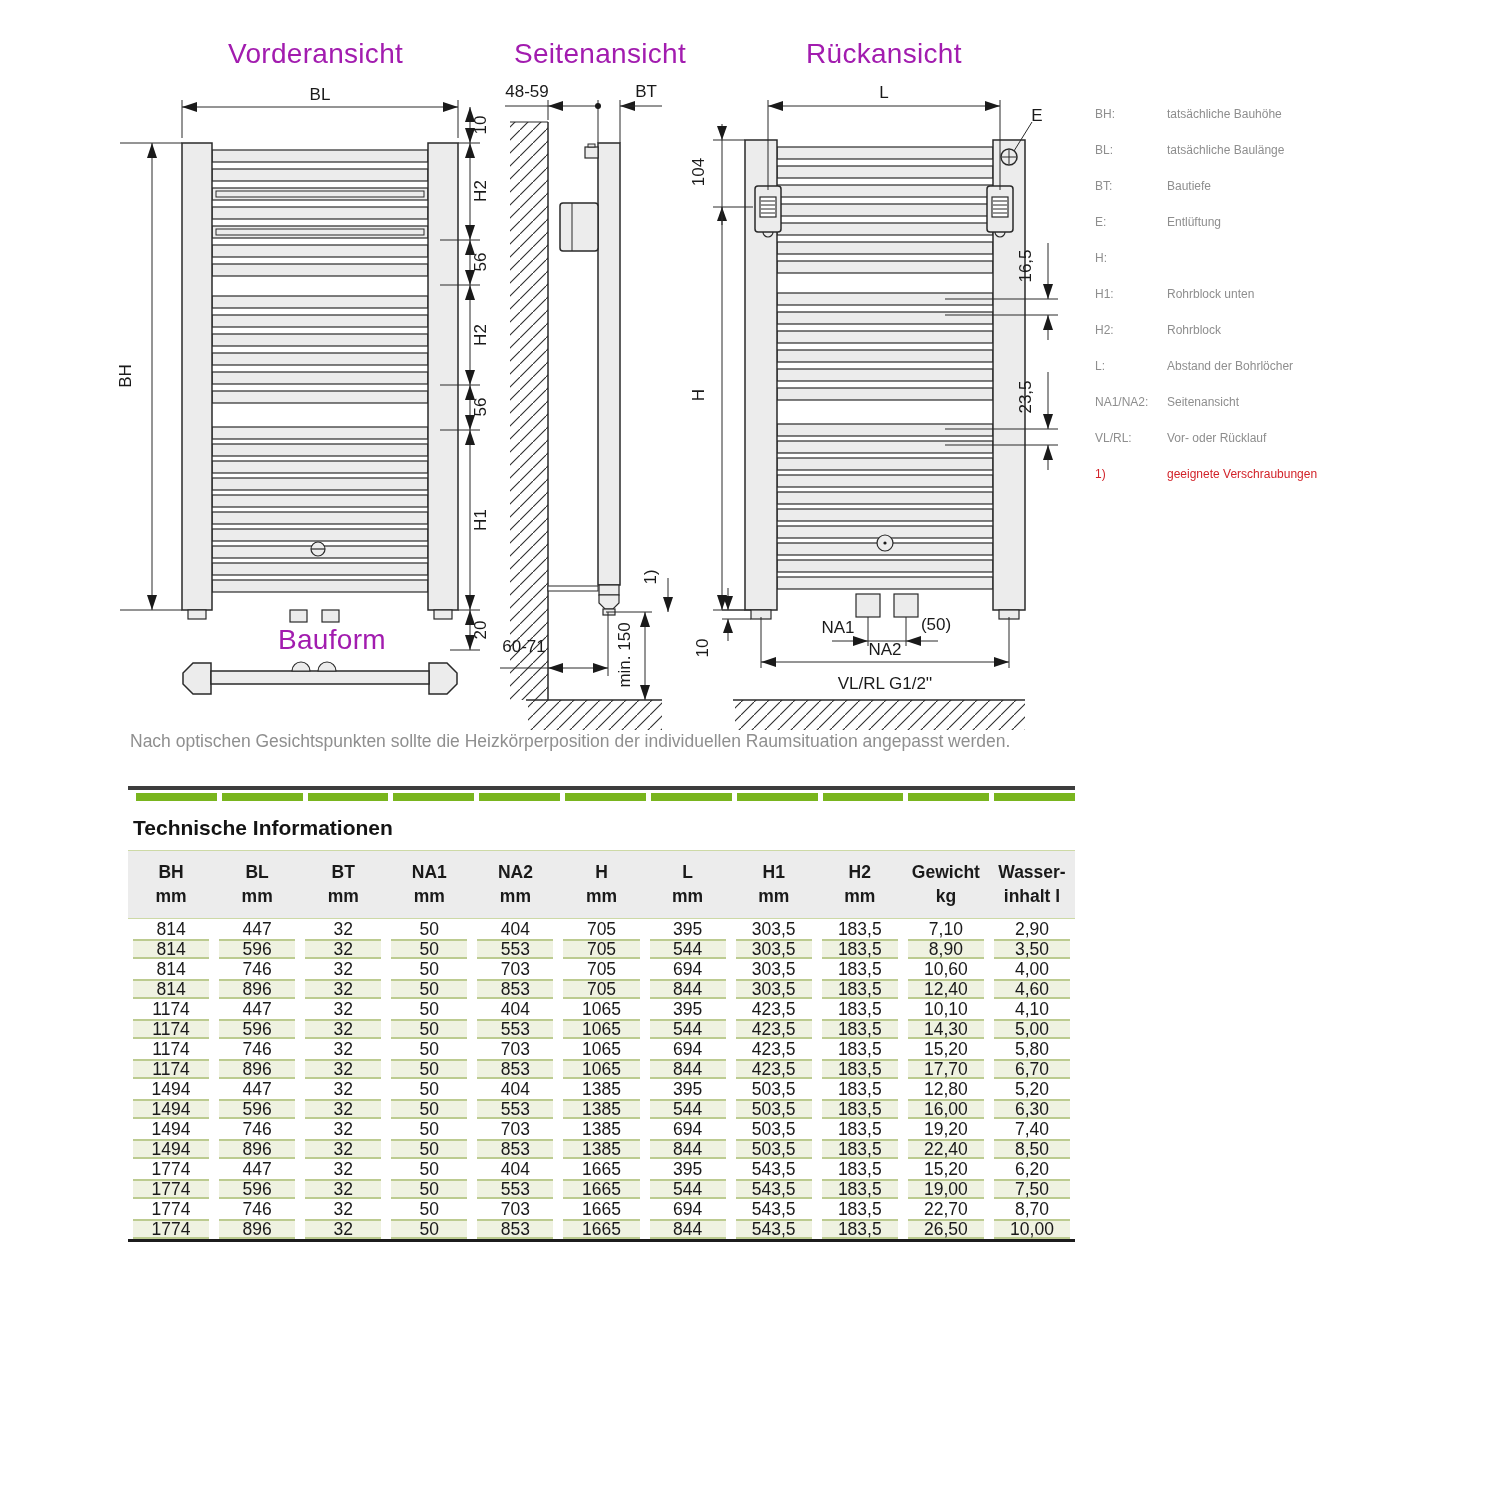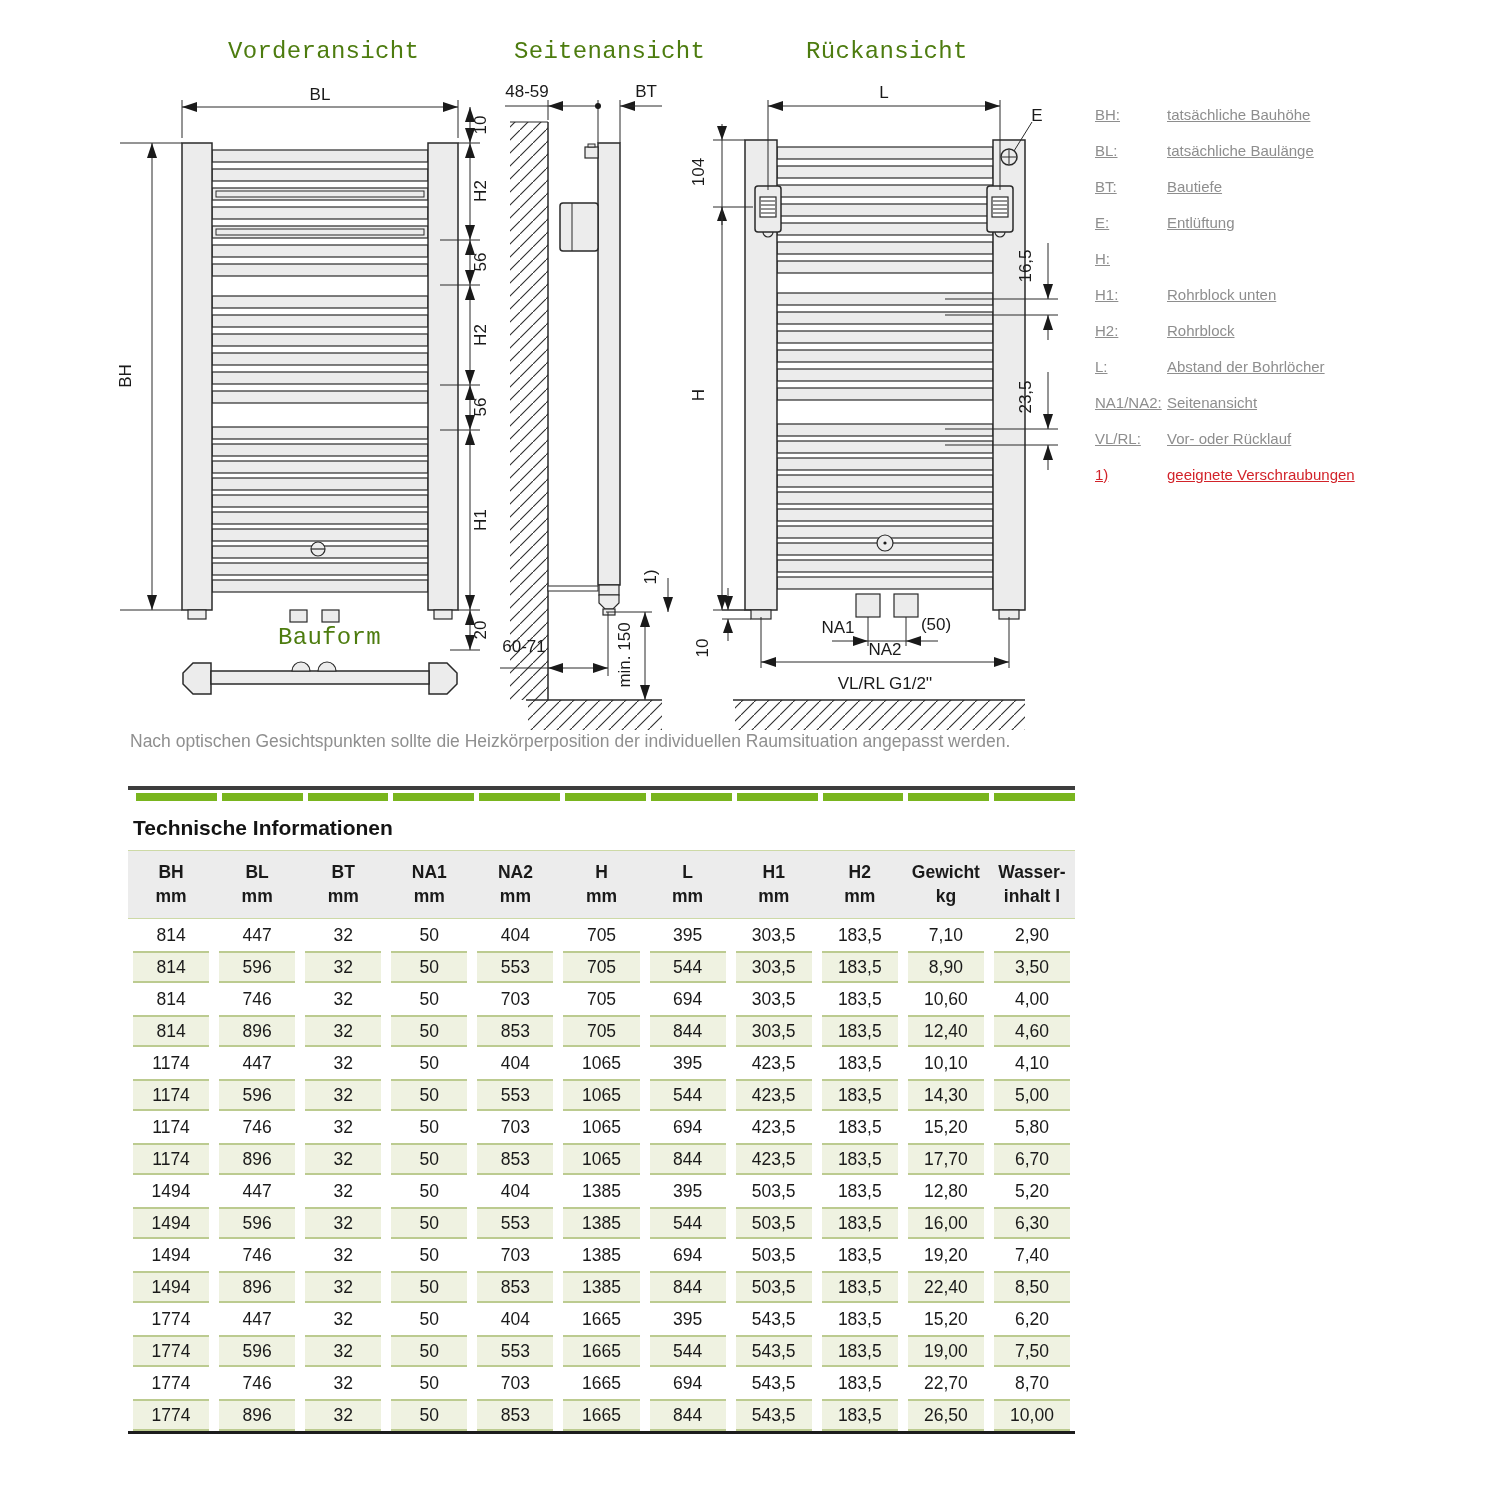--- a/index.html
+++ b/index.html
@@ -1,34 +1,34 @@
 <!DOCTYPE html>
 <html><head>
 <meta charset="utf-8">
 <style>
   html,body{margin:0;padding:0;background:#fff;}
   .canvas{position:relative;width:1500px;height:1500px;background:#fff;overflow:hidden;
           font-family:"Liberation Sans","DejaVu Sans",sans-serif;color:#1a1a1a;}
-  .view-title{position:absolute;font-size:24px;color:#4d7c0f;letter-spacing:.3px;white-space:nowrap;font-family:Liberation Mono, monospace;}
+  .view-title{position:absolute;font-size:28px;color:#a21caf;letter-spacing:.3px;white-space:nowrap;}
   .drawing{position:absolute;left:0;top:0;}
   .drawing text{font-family:"Liberation Sans","DejaVu Sans",sans-serif;font-size:17px;fill:#1a1a1a;}
   .legend{position:absolute;left:1095px;top:104px;width:302px;}
-  .legend-row{display:flex;margin-bottom:15px;font-size:15px;line-height:21px;color:#8e8e8e;text-decoration:underline;}
+  .legend-row{display:flex;margin-bottom:15px;font-size:12px;line-height:21px;color:#8e8e8e;}
   .legend-term{flex:0 0 72px;}
   .legend-desc{flex:1;}
   .legend-row.is-red{color:#d2232a;}
   .notes{position:absolute;left:130px;top:729px;font-size:17.5px;line-height:25.5px;color:#8f8f8f;}
   .table-wrap{position:absolute;left:128px;top:786px;width:947px;}
   .rule-dark{height:4px;background:#3d3d3d;}
   .green-bar{display:flex;gap:5px;margin:3px 0 0 8px;}
   .green-bar .seg{flex:1;height:8px;background:#79b51e;}
   .table-title{margin:15px 0 10px 5px;font-size:21px;font-weight:bold;color:#141414;line-height:24px;}
   .thead{display:flex;background:#ececec;border-top:1px solid #cdd9a6;border-bottom:1px solid #cdd9a6;padding:9px 0 10px;}
   .th{flex:1;text-align:center;font-weight:bold;font-size:17.5px;line-height:24px;white-space:pre-line;}
-  .trow{display:flex;height:32px;}
+  .trow{display:flex;height:20px;}
   .td{flex:1;display:flex;align-items:center;justify-content:center;font-size:17.5px;}
   .trow.green .td{background:#eff2e1;border-top:2px solid #bccb90;border-bottom:2px solid #bccb90;margin:0 5px;}
   .rule-bottom{height:3px;background:#1c1c1c;}
 </style>
 </head>
 <body>
 
 <div class="canvas">
 
   <div class="view-title" style="left:228px;top:38px">Vorderansicht</div>

